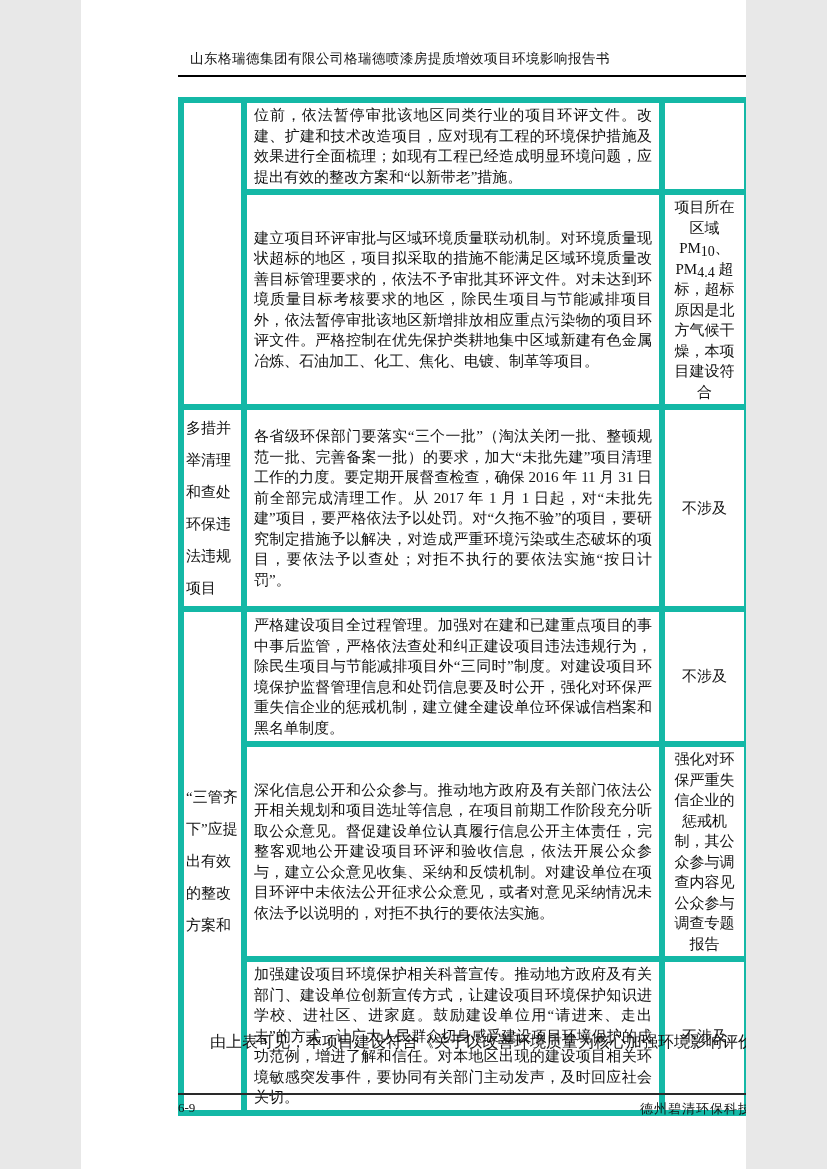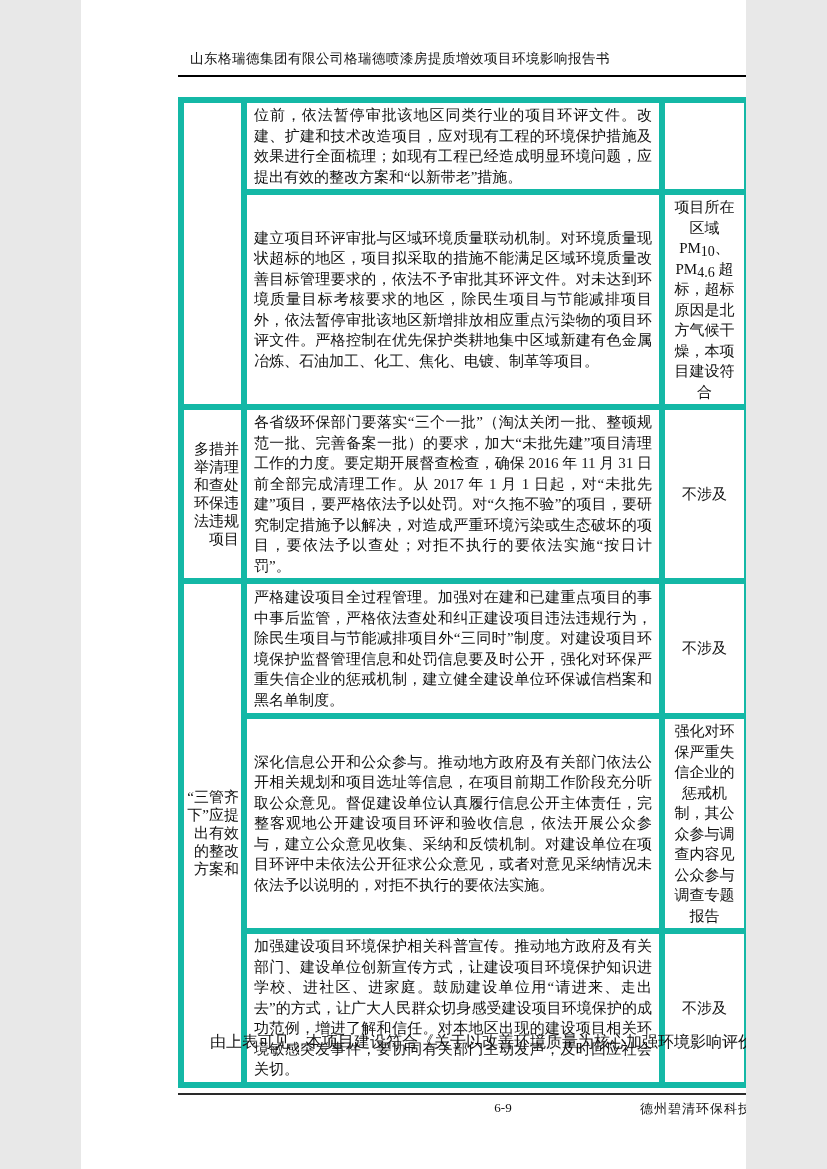--- a/index.html
+++ b/index.html
@@ -29,21 +29,21 @@
     border-collapse: collapse;
     border: 3px solid #000;
   }
   table.compliance td {
     border: 6px solid #14b8a6;
     font-size: 15px;
     vertical-align: middle;
     overflow: hidden;
   }
   td.cat {
-    text-align: right; line-height: 18px; padding: 2px 2px;
+    text-align: left; line-height: 32px; padding: 2px 2px;
   }
   td.content {
     text-align: justify; line-height: 20.5px; padding: 2px 7px;
   }
   td.status, td.verdict {
     text-align: center; line-height: 20.5px; padding: 2px 6px;
   }
   td.status sub { font-size: 14px; line-height: 0; vertical-align: -3px; }
   tr.r1 { height: 88px; }
   tr.r2 { height: 185px; }
@@ -58,21 +58,21 @@
   }
   
   .footer {
     position: absolute; left: 97px; top: 1093px; width: 634px;
     border-top: 2px solid #2a2a2a;
     padding-top: 4px;
     font-size: 13px;
     height: 22px;
   }
   .footer .pagenum {
-    position: absolute; left: 16px; right: 0; text-align: center; top: 5px;
+    position: absolute; left: 0; right: 0; top: 5px;
   }
   .footer .company {
     position: absolute; right: 4px; top: 5px; letter-spacing: 1px;
   }
 </style>
 </head>
 <body>
 
 <div class="page">
 
@@ -91,21 +91,21 @@
     </colgroup>
     <tbody>
       <tr class="r1">
         <td class="cat" rowspan="2"></td>
         <td class="content">位前，依法暂停审批该地区同类行业的项目环评文件。改建、扩建和技术改造项目，应对现有工程的环境保护措施及效果进行全面梳理；如现有工程已经造成明显环境问题，应提出有效的整改方案和“以新带老”措施。</td>
         <td class="status"></td>
         <td class="verdict"></td>
       </tr>
       <tr class="r2">
         <td class="content">建立项目环评审批与区域环境质量联动机制。对环境质量现状超标的地区，项目拟采取的措施不能满足区域环境质量改善目标管理要求的，依法不予审批其环评文件。对未达到环境质量目标考核要求的地区，除民生项目与节能减排项目外，依法暂停审批该地区新增排放相应重点污染物的项目环评文件。严格控制在优先保护类耕地集中区域新建有色金属冶炼、石油加工、化工、焦化、电镀、制革等项目。</td>
-        <td class="status"><span>项目所在区域 PM</span><sub>10</sub><span>、PM</span><sub>4.6</sub><span> 超标，超标原因是北方气候干燥，本项目建设符合</span></td>
+        <td class="status"><span>项目所在区域 PM</span><sub>10</sub><span>、PM</span><sub>4.4</sub><span> 超标，超标原因是北方气候干燥，本项目建设符合</span></td>
         <td class="verdict">符合</td>
       </tr>
       <tr class="r3">
         <td class="cat">多措并举清理和查处环保违法违规项目</td>
         <td class="content">各省级环保部门要落实“三个一批”（淘汰关闭一批、整顿规范一批、完善备案一批）的要求，加大“未批先建”项目清理工作的力度。要定期开展督查检查，确保 2016 年 11 月 31 日前全部完成清理工作。从 2017 年 1 月 1 日起，对“未批先建”项目，要严格依法予以处罚。对“久拖不验”的项目，要研究制定措施予以解决，对造成严重环境污染或生态破坏的项目，要依法予以查处；对拒不执行的要依法实施“按日计罚”。</td>
         <td class="status">不涉及</td>
         <td class="verdict">符合</td>
       </tr>
       <tr class="r4">
         <td class="cat" rowspan="3">“三管齐下”应提出有效的整改方案和</td>

